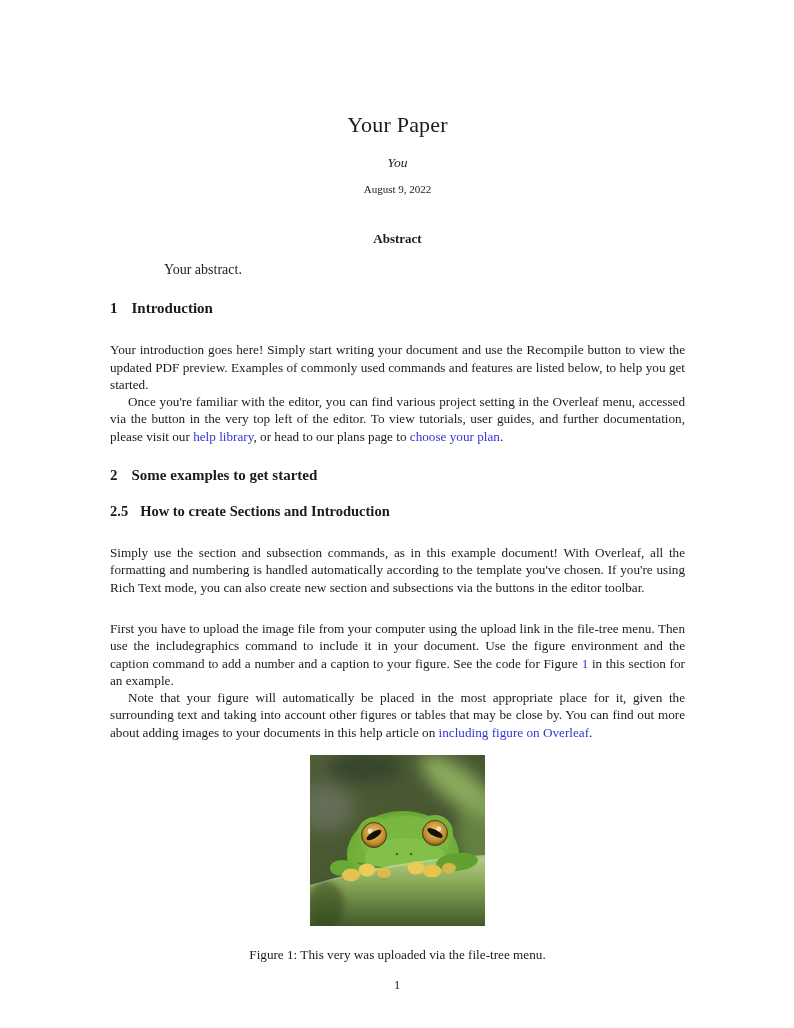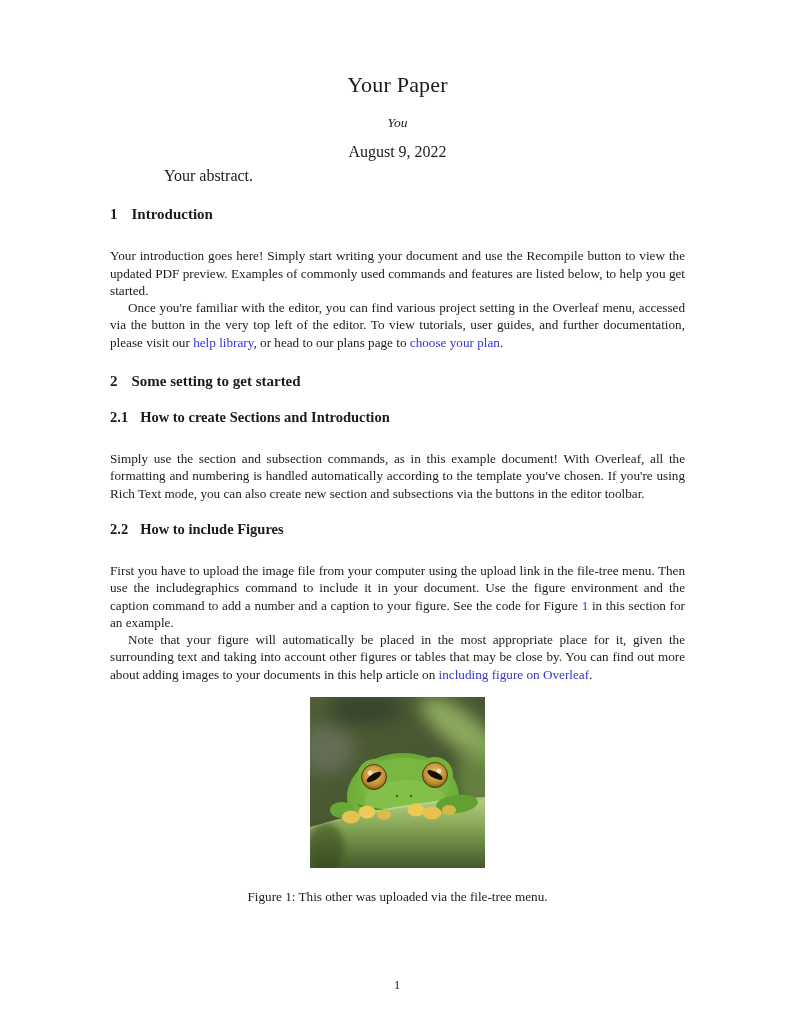--- a/index.html
+++ b/index.html
@@ -13,47 +13,47 @@
     overflow: hidden;
   }
   .content {
     position: absolute;
     left: 110px;
     top: 0;
     width: 575px;
   }
   .title {
     margin: 0;
-    padding-top: 72px;
+    padding-top: 112px;
     font-size: 22px;
     font-weight: 400;
     text-align: center;
     letter-spacing: 0.2px;
   }
   .author {
     margin-top: 17px;
     text-align: center;
     font-size: 13.5px;
     font-style: italic;
   }
   .date {
     margin-top: 12px;
     text-align: center;
-    font-size: 16px;
+    font-size: 11px;
   }
   .abstract-heading {
     margin-top: 36px;
     text-align: center;
     font-size: 13px;
     font-weight: 700;
   }
   .abstract-body {
-    margin: 6px 40px 0 40px;
+    margin: 14px 40px 0 40px;
     text-indent: 14px;
-    font-size: 16px;
+    font-size: 14px;
     line-height: 17.3px;
   }
   h2.sec {
     margin: 22px 0 0 0;
     font-size: 15px;
     font-weight: 700;
   }
   h3.subsec {
     margin: 19px 0 0 0;
     font-size: 14.5px;
@@ -93,35 +93,35 @@
 </head>
 <body>
 
 <div class="page">
   <div class="content">
 
     <h1 class="title">Your Paper</h1>
     <div class="author">You</div>
     <div class="date">August 9, 2022</div>
 
+    <div class="abstract-heading">Abstract</div>
     <p class="abstract-body">Your abstract.</p>
 
     <h2 class="sec"><span class="secnum">1</span><span>Introduction</span></h2>
 
     <p class="body">Your introduction goes here! Simply start writing your document and use the Recompile button to view the updated PDF preview. Examples of commonly used commands and features are listed below, to help you get started.</p>
 
     <p class="body cont"><span>Once you're familiar with the editor, you can find various project setting in the Overleaf menu, accessed via the button in the very top left of the editor. To view tutorials, user guides, and further documentation, please visit our </span><a class="doclink">help library</a><span>, or head to our plans page to </span><a class="doclink">choose your plan</a><span>.</span></p>
 
-    <h2 class="sec"><span class="secnum">2</span><span>Some setting to get started</span></h2>
+    <h2 class="sec"><span class="secnum">2</span><span>Some examples to get started</span></h2>
 
-    <h3 class="subsec"><span class="subsecnum">2.1</span><span>How to create Sections and Introduction</span></h3>
+    <h3 class="subsec"><span class="subsecnum">2.5</span><span>How to create Sections and Introduction</span></h3>
 
     <p class="body">Simply use the section and subsection commands, as in this example document! With Overleaf, all the formatting and numbering is handled automatically according to the template you've chosen. If you're using Rich Text mode, you can also create new section and subsections via the buttons in the editor toolbar.</p>
 
-    <h3 class="subsec"><span class="subsecnum">2.2</span><span>How to include Figures</span></h3>
 
     <p class="body"><span>First you have to upload the image file from your computer using the upload link in the file-tree menu. Then use the includegraphics command to include it in your document. Use the figure environment and the caption command to add a number and a caption to your figure. See the code for Figure </span><a class="doclink">1</a><span> in this section for an example.</span></p>
 
     <p class="body cont"><span>Note that your figure will automatically be placed in the most appropriate place for it, given the surrounding text and taking into account other figures or tables that may be close by. You can find out more about adding images to your documents in this help article on </span><a class="doclink">including figure on Overleaf</a><span>.</span></p>
 
     <div class="figure-block">
       <svg width="175" height="171" viewBox="0 0 175 171" role="img">
         <defs>
           <linearGradient id="bgGrad" x1="0" y1="0" x2="1" y2="1">
             <stop offset="0" stop-color="#525f38"></stop>
@@ -183,17 +183,17 @@
         <ellipse cx="32" cy="113" rx="12" ry="8" fill="#68a836"></ellipse>
         <ellipse cx="41" cy="120" rx="9" ry="6.5" fill="#e6c24e"></ellipse>
         <ellipse cx="57" cy="115" rx="8.5" ry="6.5" fill="#eccb58"></ellipse>
         <ellipse cx="74" cy="118" rx="7" ry="5" fill="#e2bc48" opacity="0.9"></ellipse>
         <ellipse cx="106" cy="113" rx="8.5" ry="6.5" fill="#ecca55"></ellipse>
         <ellipse cx="122" cy="116" rx="9.5" ry="6.5" fill="#e7c34e"></ellipse>
         <ellipse cx="139" cy="113" rx="7" ry="5" fill="#dfba45" opacity="0.9"></ellipse>
       </svg>
     </div>
 
-    <div class="figure-caption">Figure 1: This other was uploaded via the file-tree menu.</div>
+    <div class="figure-caption">Figure 1: This very was uploaded via the file-tree menu.</div>
   </div>
 
   <div class="pagenum">1</div>
 </div>
 
 </body></html>

